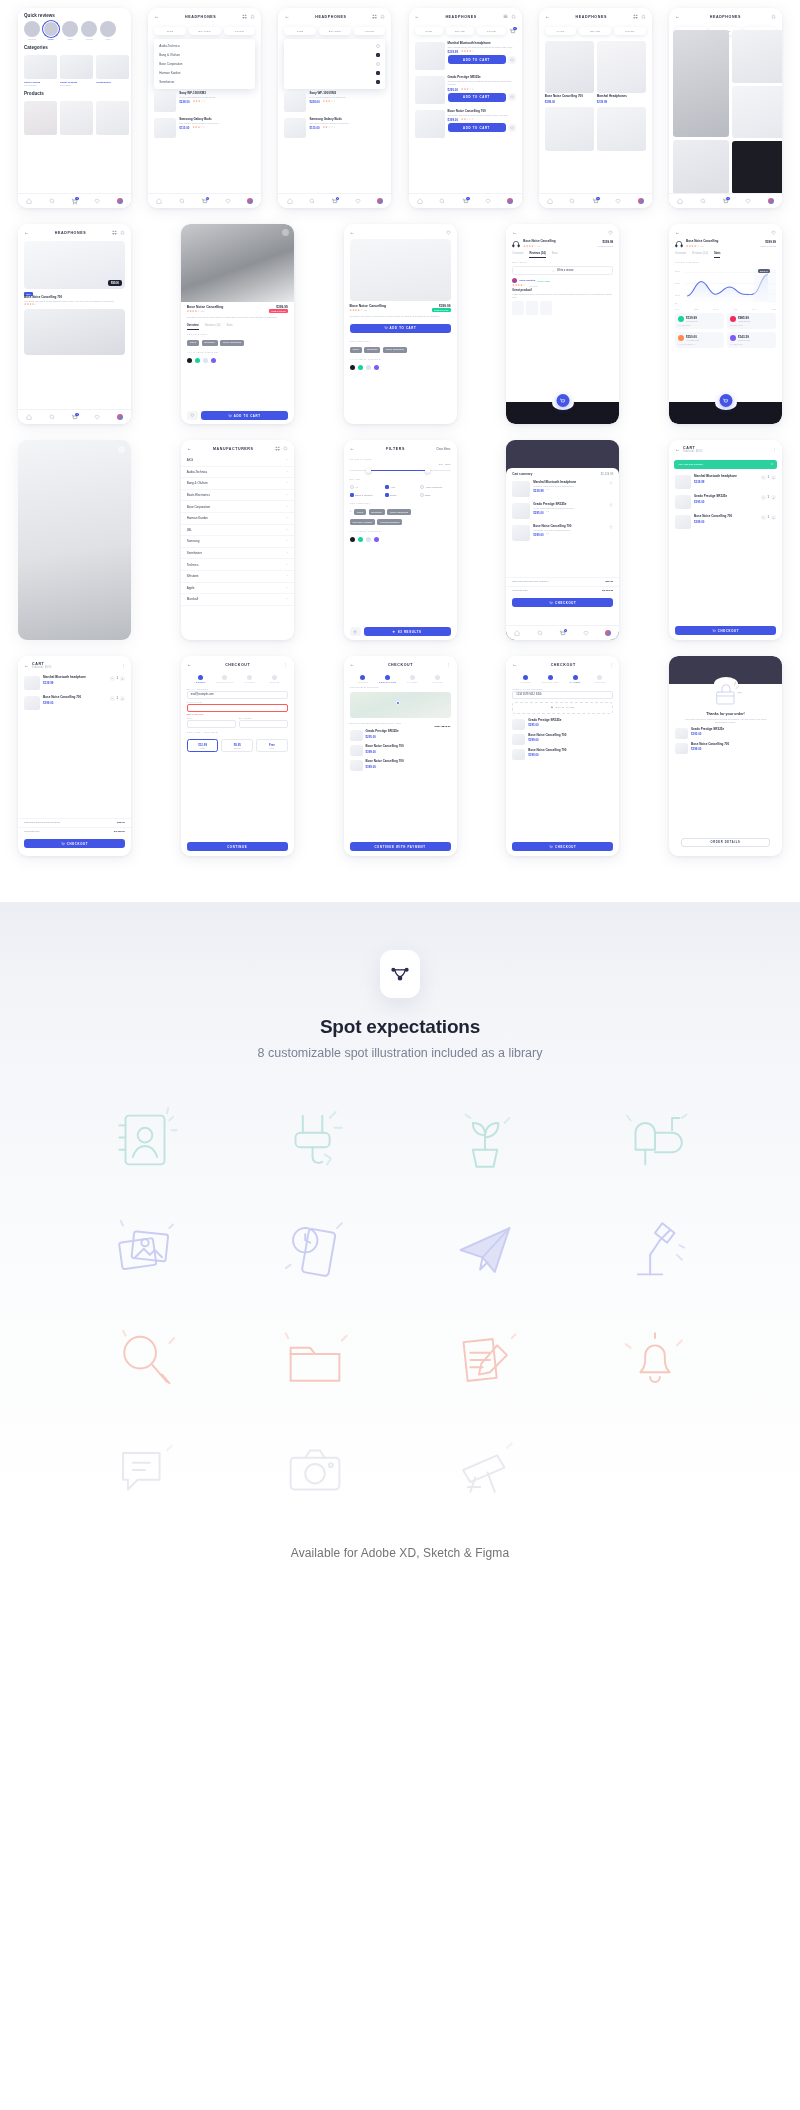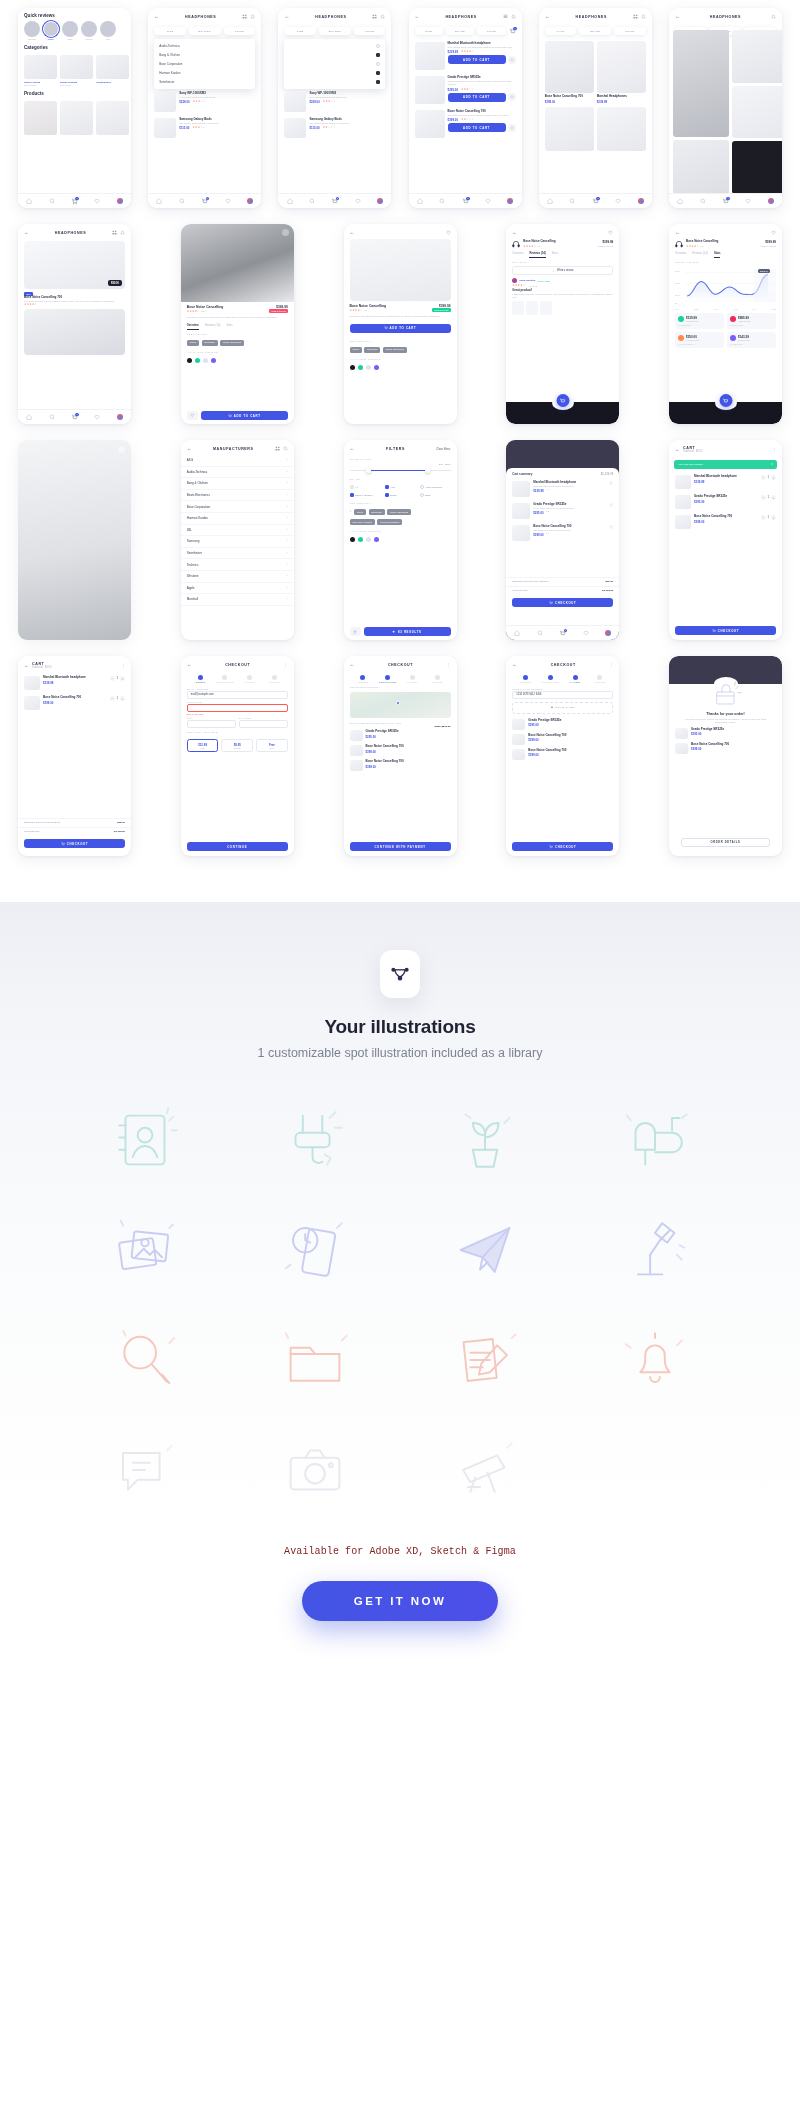--- a/index.html
+++ b/index.html
@@ -241,21 +241,21 @@
   .spot-sub{font-size:12.5px;color:#7c8296;margin-top:8px;}
   .ill-grid{
     display:grid;grid-template-columns:repeat(4,1fr);
     gap:10px 0;padding:30px 60px 0 60px;
   }
   .ill-cell{height:100px;display:flex;align-items:center;justify-content:center;}
   .ill-cell svg{width:78px;height:78px;}
 
   
   .footer-cta{width:800px;background:#fff;padding:26px 0 50px 0;text-align:center;}
-  .avail{font-size:10px;color:#7f1d1d;letter-spacing:.1px;font-family:Liberation Mono, monospace;}
+  .avail{font-size:12px;color:#737373;letter-spacing:.1px;}
   .logos{display:flex;gap:12px;justify-content:center;margin-top:12px;}
   .logo-chip{
     width:26px;height:26px;border-radius:50%;background:#fff;
     box-shadow:0 4px 12px rgba(100,110,140,.16);
     display:flex;align-items:center;justify-content:center;
   }
   .logo-chip .xd{font-size:10px;font-weight:bold;color:#9a2a5e;font-family:"Liberation Serif",serif;}
   .getit{
     display:inline-flex;align-items:center;justify-content:center;
     margin-top:24px;width:196px;height:40px;border-radius:20px;
@@ -1651,22 +1651,22 @@
 <div class="spot-section">
   <div class="spot-badge">
     <svg width="20" height="20" viewBox="0 0 24 24" fill="none" stroke="#2b2d52" stroke-width="1.6">
       <path d="M4 7h16"></path>
         <circle cx="4" cy="7" r="1.6" fill="#2b2d52"></circle>
         <circle cx="20" cy="7" r="1.6" fill="#2b2d52"></circle>
       <path d="M6 7c0 5 3 7 6 9 3-2 6-4 6-9"></path>
         <circle cx="12" cy="17" r="2" fill="#2b2d52"></circle>
     </svg>
   </div>
-  <div class="spot-title">Your illustrations</div>
-  <div class="spot-sub">1 customizable spot illustration included as a library</div>
+  <div class="spot-title">Spot expectations</div>
+  <div class="spot-sub">8 customizable spot illustration included as a library</div>
 
   <div class="ill-grid">
     <div class="ill-cell">
       <svg viewBox="0 0 64 64" fill="none" stroke="#bfe3e0" stroke-width="1.6" stroke-linecap="round" stroke-linejoin="round">
         <rect x="16" y="12" width="32" height="40" rx="3"></rect>
           <path d="M16 20h-5M16 30h-5M16 40h-5"></path>
         <circle cx="32" cy="28" r="6"></circle>
           <path d="M22 46c2-6 6-9 10-9s8 3 10 9"></path>
         <path d="M52 16l3-3M54 24h4M50 10l1-4" stroke="#d9ecea"></path>
       </svg>
@@ -1787,14 +1787,13 @@
         <path d="M18 46h10"></path>
           <path d="M50 14l4-4" stroke="#f1f2f6"></path>
       </svg>
     </div>
     <div class="ill-cell"></div>
   </div>
 </div>
 
 <div class="footer-cta">
   <div class="avail">Available for Adobe XD, Sketch &amp; Figma</div>
-  <button class="getit">GET IT NOW</button>
 </div>
 
 </body></html>

